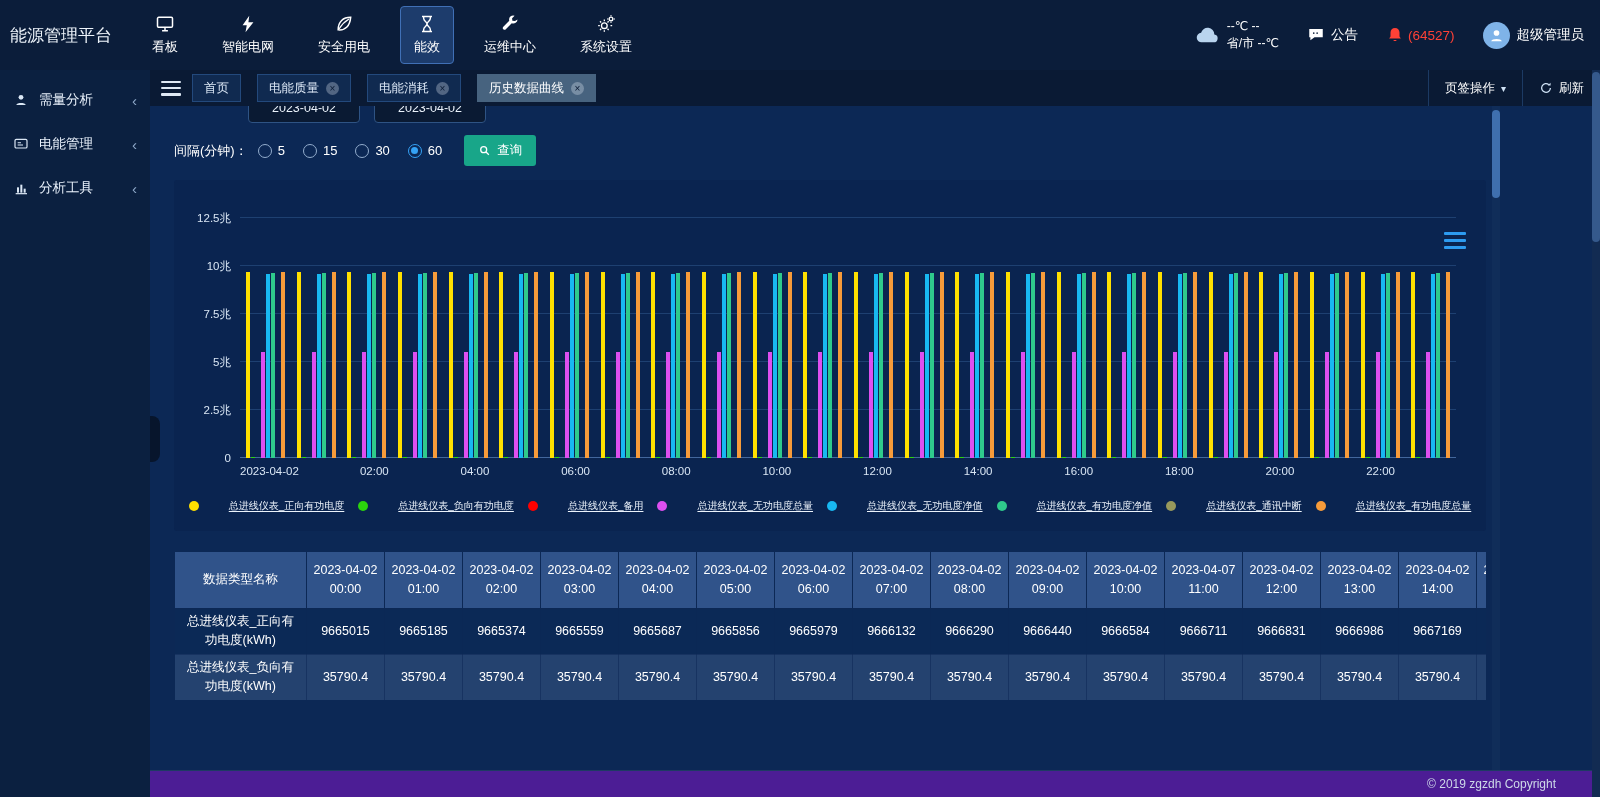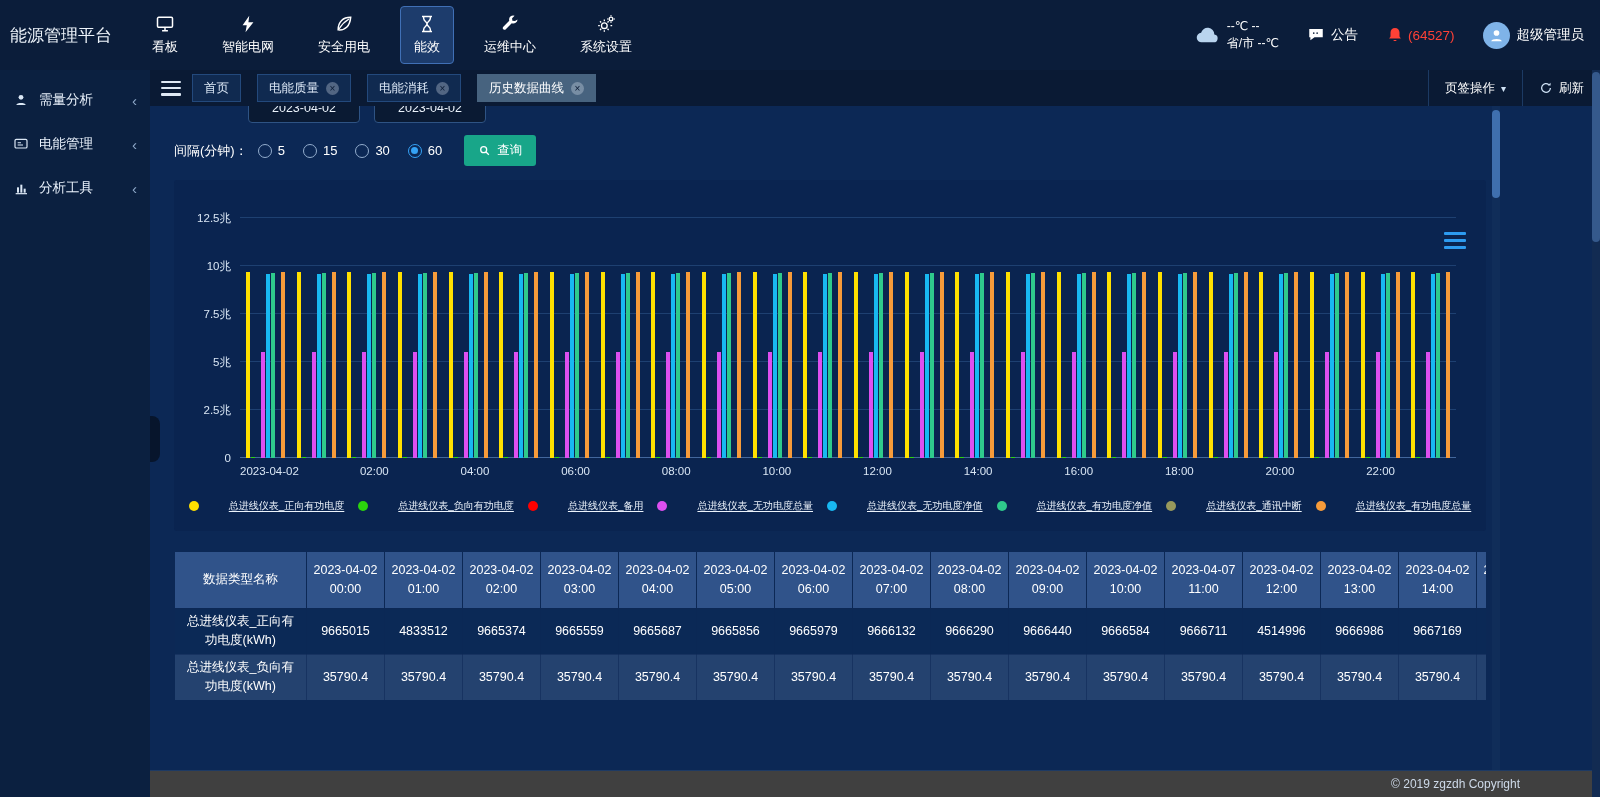--- a/index.html
+++ b/index.html
@@ -110,22 +110,22 @@
   td { text-align: center; font-size: 12.5px; height: 46px; border: 1px solid rgba(12,40,85,.55);
     padding: 2px 6px; line-height: 1.5; color: #fff; }
   tr.row-odd td { background: #0b2956; }
   tr.row-even td { background: #24426f; }
 
   
   .vscroll { position: absolute; right: 100px; top: 0; bottom: 0; width: 8px; background: rgba(22,50,95,.45); }
   .vscroll .thumb { position: absolute; top: 4px; left: 0; width: 8px; height: 88px; background: #3f6fae; border-radius: 4px; }
   .page-scrollbar { position: fixed; right: 0; top: 70px; bottom: 0; width: 8px; background: #122b52; }
   .page-scrollbar .thumb { position: absolute; top: 2px; left: 0; width: 8px; height: 170px; background: #35598c; border-radius: 4px; }
-  .footer { height: 27px; background: #404040; border-top: 1px solid #1e3a63; display: flex; align-items: center;
-    justify-content: flex-end; padding-right: 80px; font-size: 12px; color: #cdd9e8; flex-shrink: 0; }
+  .footer { height: 27px; background: #4c1d95; border-top: 1px solid #1e3a63; display: flex; align-items: center;
+    justify-content: flex-end; padding-right: 44px; font-size: 12px; color: #cdd9e8; flex-shrink: 0; }
 </style>
 </head>
 <body>
 
 <header class="top-header">
   <div class="app-title">能源管理平台</div>
   <nav class="top-nav">
       <div class="nav-item">
         <span class="icon">
           <svg viewBox="0 0 24 24" width="20" height="20">
@@ -705,32 +705,32 @@
                 <th>2023-04-02 12:00</th>
                 <th>2023-04-02 13:00</th>
                 <th>2023-04-02 14:00</th>
                 <th>2023-04-02 15:00</th>
               </tr>
             </thead>
           <tbody id="tb">
               <tr class="row-odd">
                 <td>总进线仪表_正向有功电度(kWh)</td>
                 <td>9665015</td>
-                <td>4833512</td>
+                <td>9665185</td>
                 <td>9665374</td>
                 <td>9665559</td>
                 <td>9665687</td>
                 <td>9665856</td>
                 <td>9665979</td>
                 <td>9666132</td>
                 <td>9666290</td>
                 <td>9666440</td>
                 <td>9666584</td>
                 <td>9666711</td>
-                <td>4514996</td>
+                <td>9666831</td>
                 <td>9666986</td>
                 <td>9667169</td>
                 <td>9667345</td>
               </tr>
               <tr class="row-even">
                 <td>总进线仪表_负向有功电度(kWh)</td>
                 <td>35790.4</td>
                 <td>35790.4</td>
                 <td>35790.4</td>
                 <td>35790.4</td>

